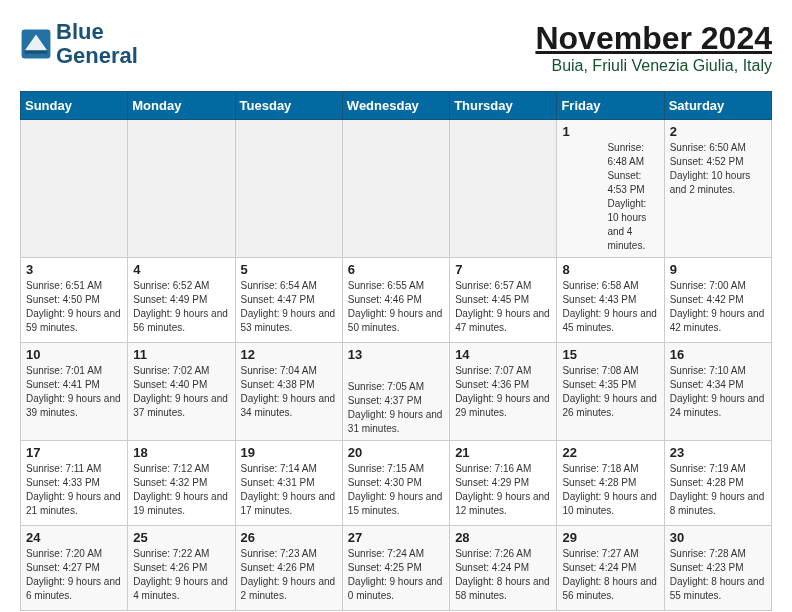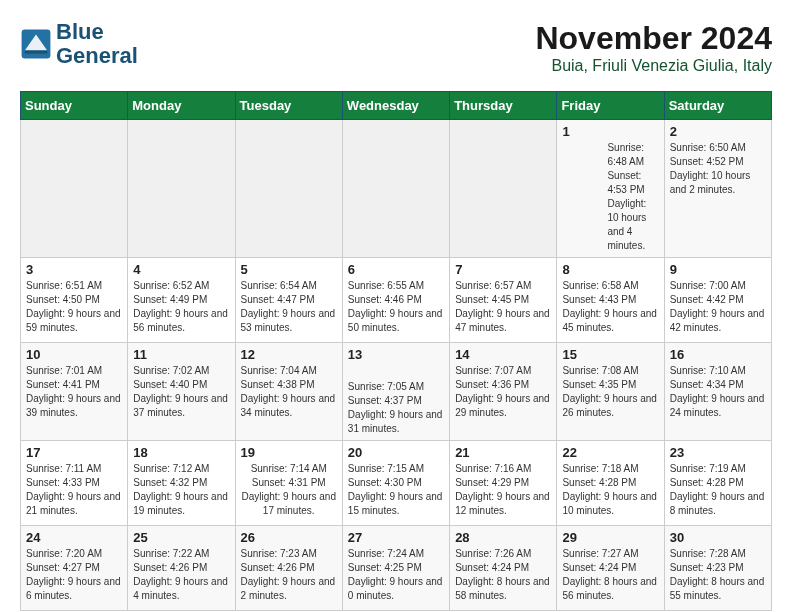--- a/index.html
+++ b/index.html
@@ -31,32 +31,33 @@
       height: 32px;
       margin-right: 4px;
     }
     .title-block {
       text-align: right;
     }
     .cal-title {
       font-size: 32px;
       font-weight: bold;
       color: #1a1a1a;
+      text-decoration: underline;
     }
     .cal-subtitle {
       font-size: 16px;
       color: #14532d;
     }
     table {
       width: 100%;
       border-collapse: collapse;
       table-layout: fixed;
     }
     thead tr th {
-      background-color: #15803d;
+      background-color: #0369a1;
       color: #fff;
       font-size: 13px;
       font-weight: bold;
       padding: 6px 4px;
       text-align: left;
       border: 1px solid #1a5276;
     }
     tbody tr td {
       border: 1px solid #ccc;
       vertical-align: top;
@@ -233,21 +234,21 @@
 Daylight: 9 hours and 21 minutes.</div>
         </td>
         <td>
           <span class="day-number">18</span>
           <div class="day-info" style="white-space: pre-line;">Sunrise: 7:12 AM
 Sunset: 4:32 PM
 Daylight: 9 hours and 19 minutes.</div>
         </td>
         <td>
           <span class="day-number">19</span>
-          <div class="day-info" style="white-space: pre-line; text-align: center;">Sunrise: 7:14 AM
+          <div class="day-info" style="white-space: pre-line;">Sunrise: 7:14 AM
 Sunset: 4:31 PM
 Daylight: 9 hours and 17 minutes.</div>
         </td>
         <td>
           <span class="day-number">20</span>
           <div class="day-info" style="white-space: pre-line;">Sunrise: 7:15 AM
 Sunset: 4:30 PM
 Daylight: 9 hours and 15 minutes.</div>
         </td>
         <td>

